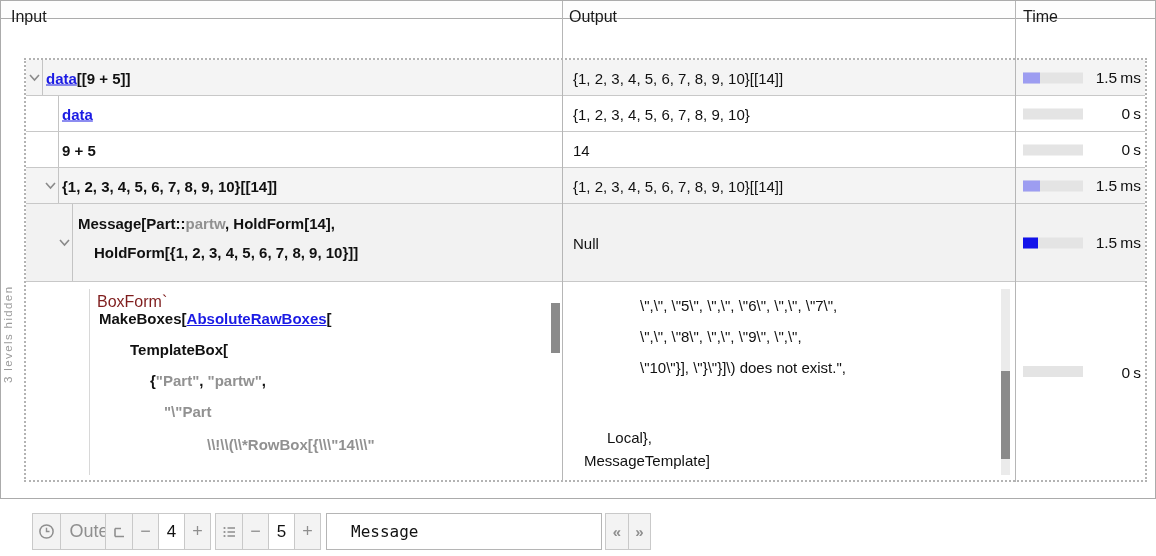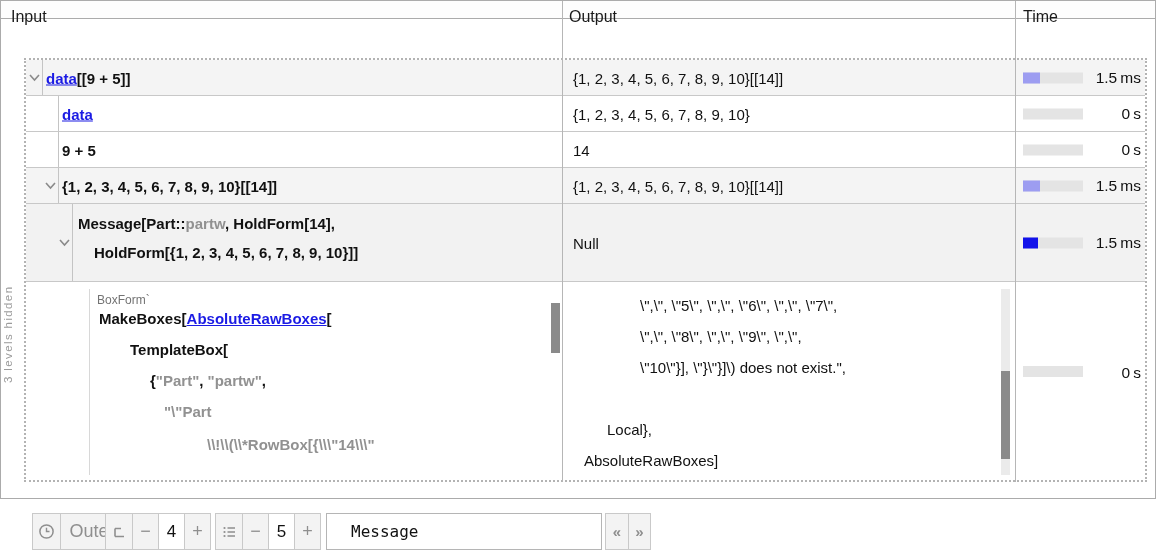--- a/index.html
+++ b/index.html
@@ -44,21 +44,21 @@
   .tlabel{position:absolute;right:4px;font-size:15.5px;color:#111;white-space:nowrap;}
   .bar-mid{top:50%;transform:translateY(-50%);}
   
   .r5l1{position:absolute;left:52px;top:11px;}
   .r5l2{position:absolute;left:68px;top:40px;}
   
   .cell-in{position:absolute;left:63px;top:7px;width:470px;height:186px;background:#fff;
            border-left:1px solid #d8d8d8;overflow:hidden;}
   .cell-out{position:absolute;left:541px;top:7px;width:446px;height:186px;background:#fff;overflow:hidden;}
   .cline{position:absolute;white-space:nowrap;}
-  .ctx{font-size:12px;color:#737373;font-weight:400;}
+  .ctx{font-size:16px;color:#7f1d1d;font-weight:400;}
   .sb-track{position:absolute;width:9px;background:#ebebeb;}
   .sb-thumb{position:absolute;width:9px;background:#8a8a8a;}
   
   .toolbar{position:absolute;left:0;top:513px;width:1156px;height:38px;}
   .grp{position:absolute;top:0;height:37px;display:flex;box-sizing:border-box;
        border:1px solid #c9c9c9;background:#f3f3f3;}
   .gcell{height:100%;box-sizing:border-box;display:flex;align-items:center;justify-content:center;
          border-left:1px solid #c9c9c9;color:#8f8f8f;font-size:18px;cursor:default;}
   .gcell:first-child{border-left:none;}
   .gc-w{background:#fff;color:#111;font-size:17px;}
@@ -155,22 +155,22 @@
           <div class="cline code" style="left:40px;top:52px"><span class="black">TemplateBox[</span></div>
           <div class="cline code" style="left:60px;top:83px"><span class="black">{</span><span class="gray">"Part"</span><span class="black">, </span><span class="gray">"partw"</span><span class="black">,</span></div>
           <div class="cline code" style="left:74px;top:114px"><span class="gray">"\"Part</span></div>
           <div class="cline code" style="left:117px;top:147px"><span class="gray">\\!\\(\\*RowBox[{\\\"14\\\"</span></div>
           <div class="sb-thumb" style="left:461px;top:14px;height:50px"></div>
         </div>
         <div class="cell-out">
           <div class="cline out" style="left:73px;top:8px">\",\", \"5\", \",\", \"6\", \",\", \"7\",</div>
           <div class="cline out" style="left:73px;top:39px">\",\", \"8\", \",\", \"9\", \",\",</div>
           <div class="cline out" style="left:73px;top:70px">\"10\"}], \"}\"}]\) does not exist.",</div>
-          <div class="cline out" style="left:40px;top:132px">Local},</div>
-          <div class="cline out" style="left:17px;top:163px">AbsoluteRawBoxes]</div>
+          <div class="cline out" style="left:40px;top:140px">Local},</div>
+          <div class="cline out" style="left:17px;top:163px">MessageTemplate]</div>
           <div class="sb-track" style="left:434px;top:0;height:186px"></div>
           <div class="sb-thumb" style="left:434px;top:82px;height:88px"></div>
         </div>
         <div class="tbar" style="top:84px"></div>
         <div class="tlabel" style="top:82px">0 s</div>
       </div>
 
     </div>
   </div>
 

